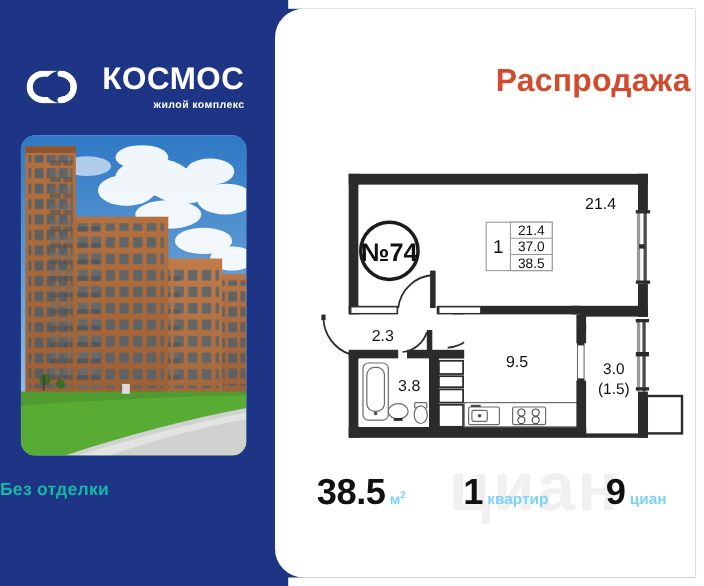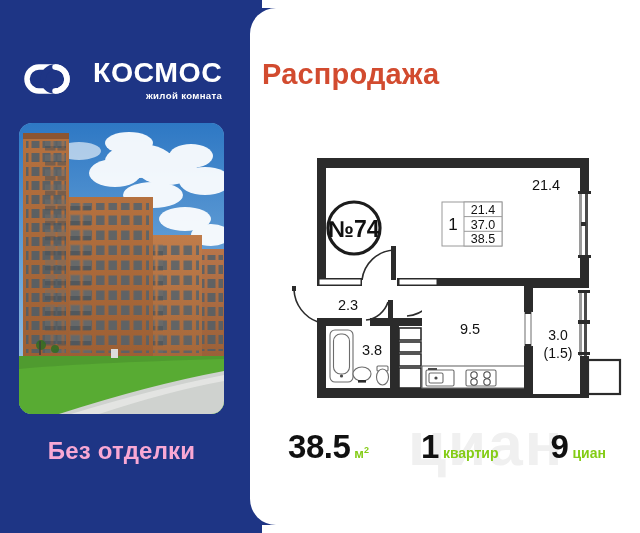--- a/index.html
+++ b/index.html
@@ -66,23 +66,23 @@
     overflow: hidden;
     background: #78a9d8;
   }
   #photo-svg { display:block; width: 205px; height: 291px; }
 
   
   #finish-caption {
     position: absolute;
     left: 0; top: 437px;
     width: 243px;
-    text-align: center;
-    color: #f9a8d4;
-    font-size: 24px;
+    text-align: left;
+    color: #14b8a6;
+    font-size: 16px;
     font-weight: 700;
     letter-spacing: 0.2px;
   }
 
   
   #white-card {
     position: absolute;
     left: 250px; top: 8px;
     width: 382px; height: 517px;
     background: #ffffff;
@@ -105,21 +105,21 @@
     left: 262px; top: 525px;
     width: 378px; height: 8px;
     background: #ffffff;
   }
 
   
   #headline {
     position: absolute;
     left: 262px; top: 58px;
     width: 366px;
-    text-align: left;
+    text-align: right;
     color: #D24B2F;
     font-size: 29px;
     font-weight: 700;
     line-height: 1.15;
     letter-spacing: 0.2px;
   }
   #headline .hl-line { display: block; }
 
   
   #watermark {
@@ -152,21 +152,21 @@
     justify-content: space-around;
   }
   .stat { display: flex; align-items: baseline; }
   .stat-num {
     color: #111111;
     font-size: 33px;
     font-weight: 700;
     letter-spacing: -0.5px;
   }
   .stat-unit {
-    color: #84cc16;
+    color: #7dd3fc;
     font-size: 14px;
     font-weight: 700;
     margin-left: 4px;
   }
   .stat-unit.sup { font-size: 13px; }
   .stat-unit sup { font-size: 9px; }
 </style>
 </head>
 <body>
 
@@ -175,21 +175,21 @@
   <div id="left-panel">
 
     <div id="brand">
       <svg id="brand-mark" viewBox="0 0 116 60">
         <path d="M30 6 A24 24 0 1 0 30 54 L62 54 A24 24 0 1 0 62 6 Z" fill="none" stroke="#ffffff" stroke-width="11" stroke-linecap="round"></path>
         <path d="M62 6 A24 24 0 0 0 62 54" fill="none" stroke="#1E3585" stroke-width="11"></path>
         <path d="M62 6 A24 24 0 1 1 62 54" fill="none" stroke="#ffffff" stroke-width="11" stroke-linecap="round"></path>
       </svg>
       <div id="brand-text">
         <span id="brand-title">КОСМОС</span>
-        <span id="brand-sub">жилой комната</span>
+        <span id="brand-sub">жилой комплекс</span>
       </div>
     </div>
 
     <div id="photo-card">
       <svg id="photo-svg" viewBox="0 0 205 291">
         <defs>
           <linearGradient id="skyGrad" x1="0" y1="0" x2="0" y2="1">
             <stop offset="0%" stop-color="#2e78c4"></stop>
             <stop offset="55%" stop-color="#6fa7da"></stop>
             <stop offset="100%" stop-color="#a9cbe6"></stop>

